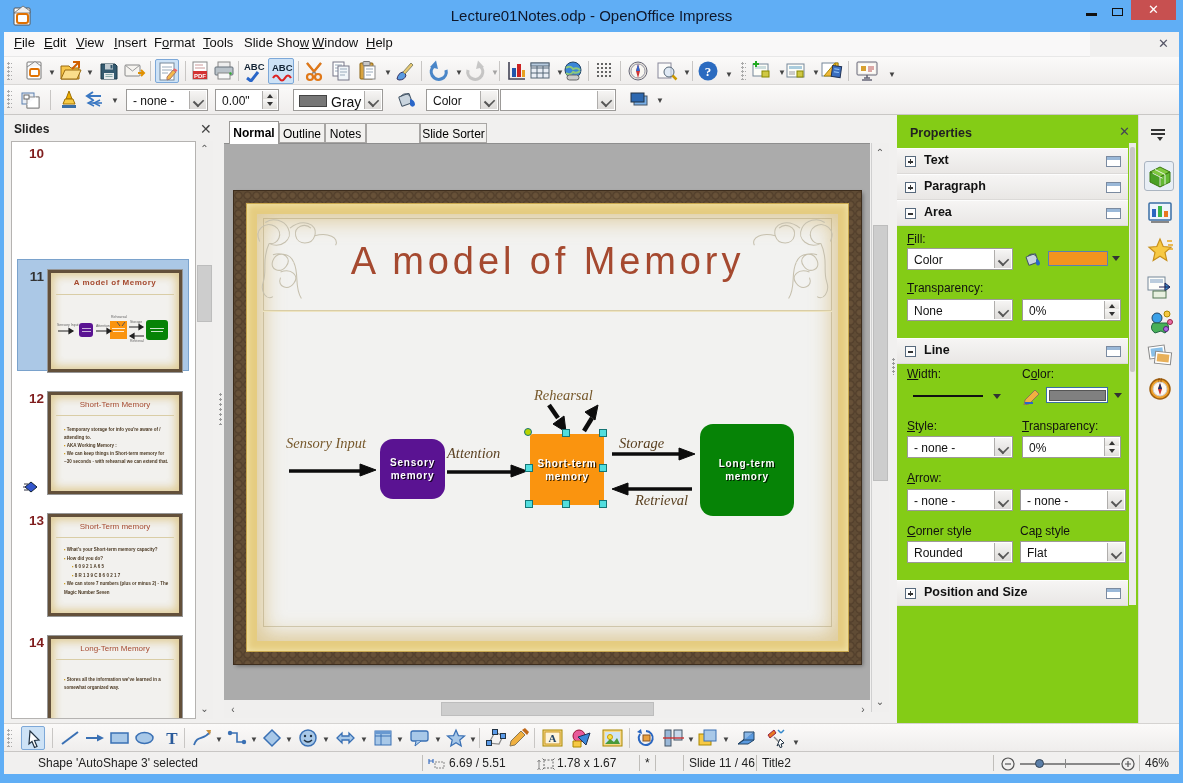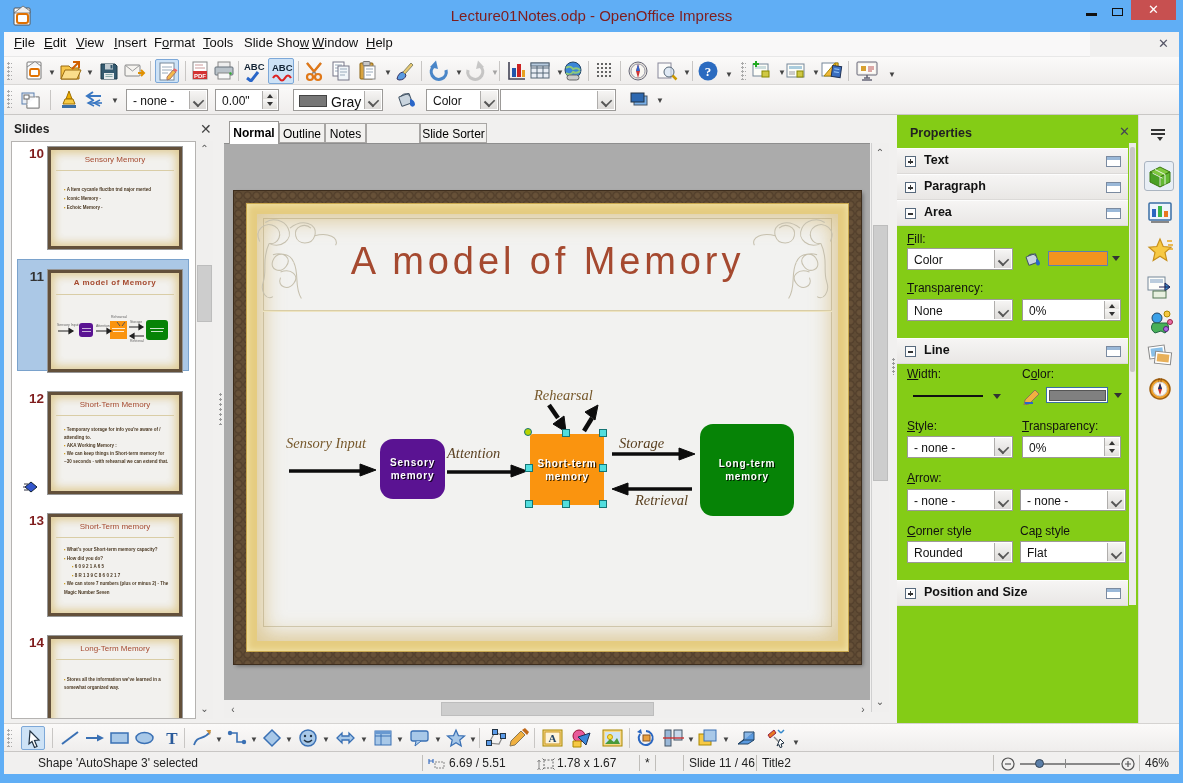--- a/index.html
+++ b/index.html
@@ -1,21 +1,21 @@
 <!DOCTYPE html>
 <html><head>
 <meta charset="utf-8">
 <style>
 *{margin:0;padding:0;box-sizing:border-box;}
 html,body{width:1183px;height:783px;overflow:hidden;font-family:"Liberation Sans",sans-serif;}
 #win{position:absolute;left:0;top:0;width:1183px;height:783px;background:#f1f0ef;}
 .abs{position:absolute;}
 
 #titlebar{position:absolute;left:0;top:0;width:1183px;height:32px;background:#60aef5;}
-#titletext{position:absolute;top:7px;width:100%;text-align:center;font-size:15px;color:#7f1d1d;}
+#titletext{position:absolute;top:7px;width:100%;text-align:center;font-size:15px;color:#0f172a;}
 #closebtn{position:absolute;left:1131px;top:0;width:45px;height:20px;background:#c75050;color:#fff;text-align:center;font-size:13px;line-height:19px;}
 
 #menubar{position:absolute;left:4px;top:32px;width:1086px;height:25px;background:#f9f8f8;border-bottom:1px solid #e8e8e8;}
 .mi{position:absolute;top:3px;font-size:13px;color:#111;}
 .mi u{text-decoration:underline;}
 
 #tb1{position:absolute;left:4px;top:57px;width:1175px;height:28px;background:linear-gradient(#fbfaf9,#efedec);border-bottom:1px solid #d9d7d5;}
 #tb2{position:absolute;left:4px;top:85px;width:1175px;height:30px;background:linear-gradient(#fbfaf9,#efedec);border-bottom:1px solid #c9c7c5;}
 .tsep{position:absolute;top:4px;width:1px;height:20px;background:#c8c6c4;}
 .grip{position:absolute;top:5px;width:5px;height:18px;background-image:radial-gradient(circle at 1.5px 1.5px,#aaa 1px,transparent 1.2px);background-size:4px 4px;}
@@ -409,31 +409,20 @@
   <div class="thumbnum" style="left:6px;top:4px">10</div>
   <div class="thumbnum" style="left:6px;top:127px;color:#333">11</div>
   <div class="thumbnum" style="left:6px;top:249px">12</div>
   <div class="thumbnum" style="left:6px;top:371px">13</div>
   <div class="thumbnum" style="left:6px;top:493px">14</div>
 
   <svg class="abs" style="left:11px;top:339px" width="16" height="12">
           <path d="M8 1 L14 6 L8 11 L2 6 Z" fill="#3355cc" stroke="#123"></path>
           <path d="M1 3 h4 M0 6 h3 M1 9 h4" stroke="#334" stroke-width="1"></path>
         </svg>
-  <div class="thumb" style="top:4px">
-    <div class="goldf"></div>
-          <div class="cream"></div>
-    <div class="tt" style="top:8px;font-size:8px;">Sensory Memory</div>
-    <div class="tdiv" style="top:23px"></div>
-    <div class="th-bullets" style="position:absolute;left:16px;top:38px;font-size:4.5px;font-weight:bold;color:#4a3822;line-height:9px;">
-      <div>▪ A Item cycanle fluctbn tnd najor merted</div>
-      <div>▪ Iconic Memory ·</div>
-      <div>▪ Echoic Memory ·</div>
-    </div>
-  </div>
   <div class="thumb" style="top:127px">
     <div class="goldf"></div>
           <div class="cream"></div>
     <div class="tt" style="top:8px;font-size:8px;font-weight:bold;letter-spacing:.5px">A model of Memory</div>
     <div class="tdiv" style="top:24px"></div>
     <div class="abs" style="left:31px;top:53px;width:14px;height:14px;background:#5a1392;border-radius:3px">
             <div style="position:absolute;left:2.5px;top:5px;width:9px;height:1px;background:#fffa"></div>
             <div style="position:absolute;left:2.5px;top:8px;width:9px;height:1px;background:#fffa"></div>
           </div>
     <div class="abs" style="left:62px;top:51px;width:17px;height:18px;background:#fa940f">

